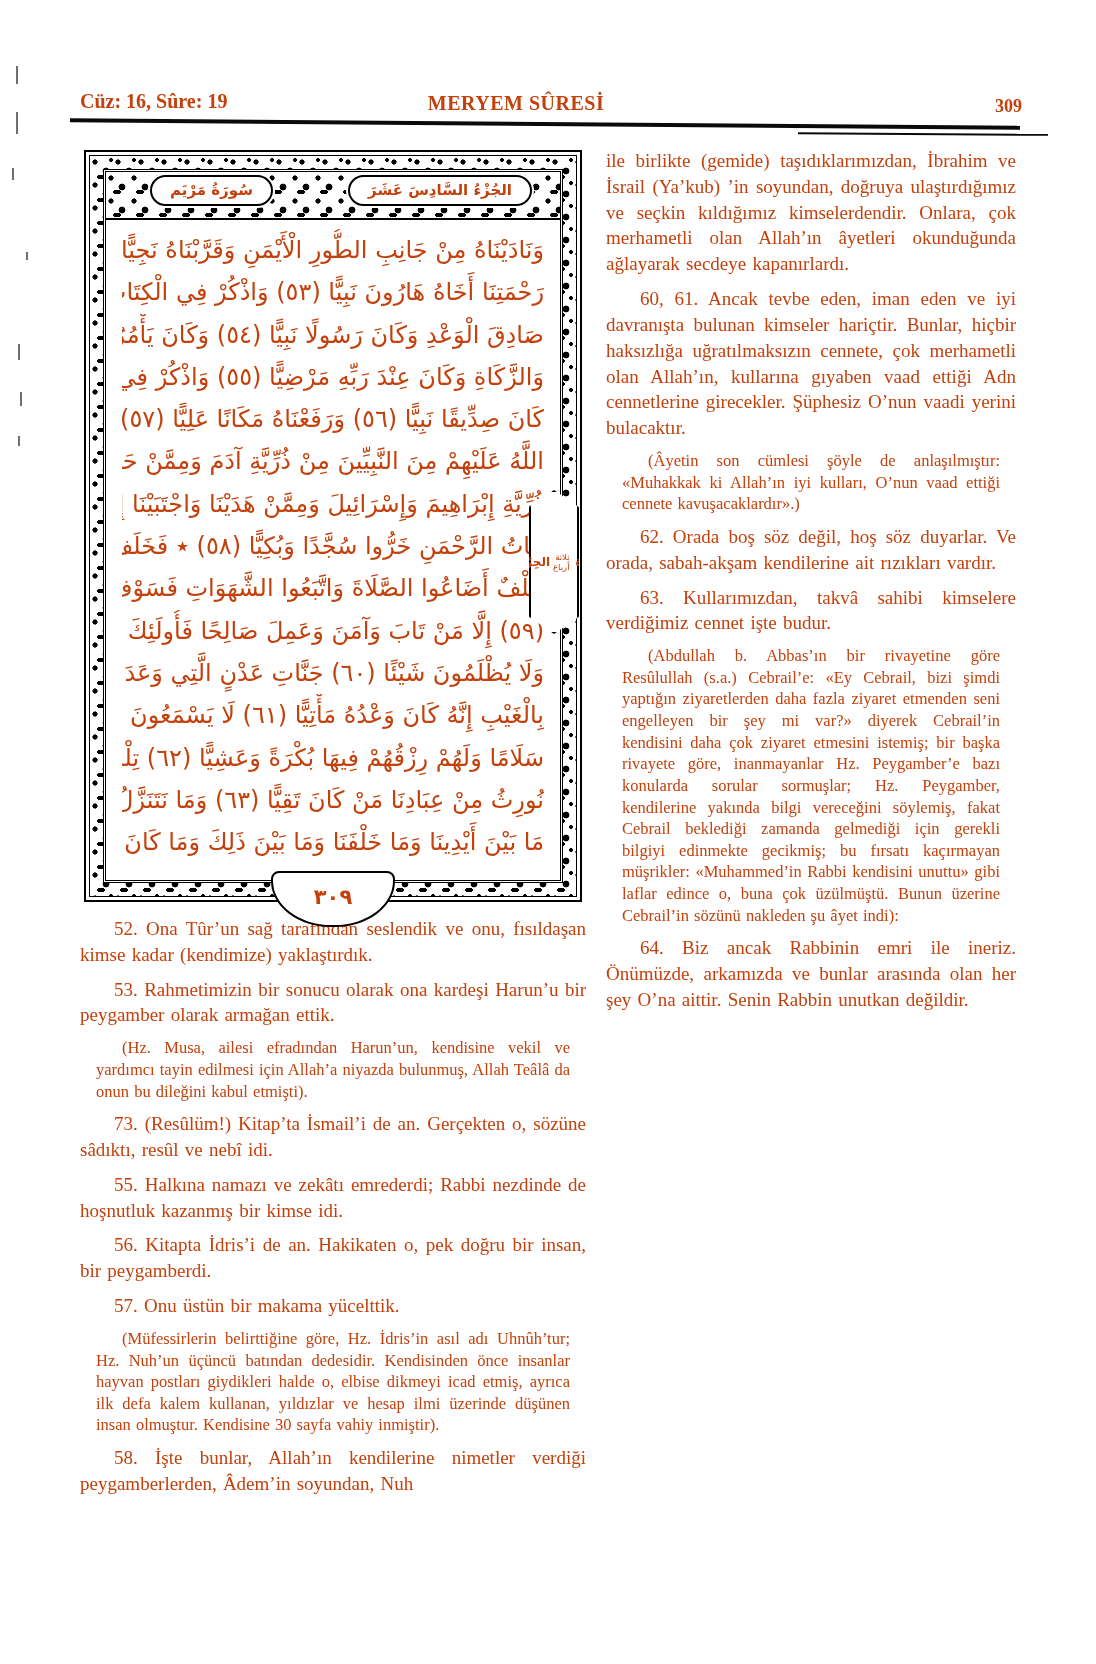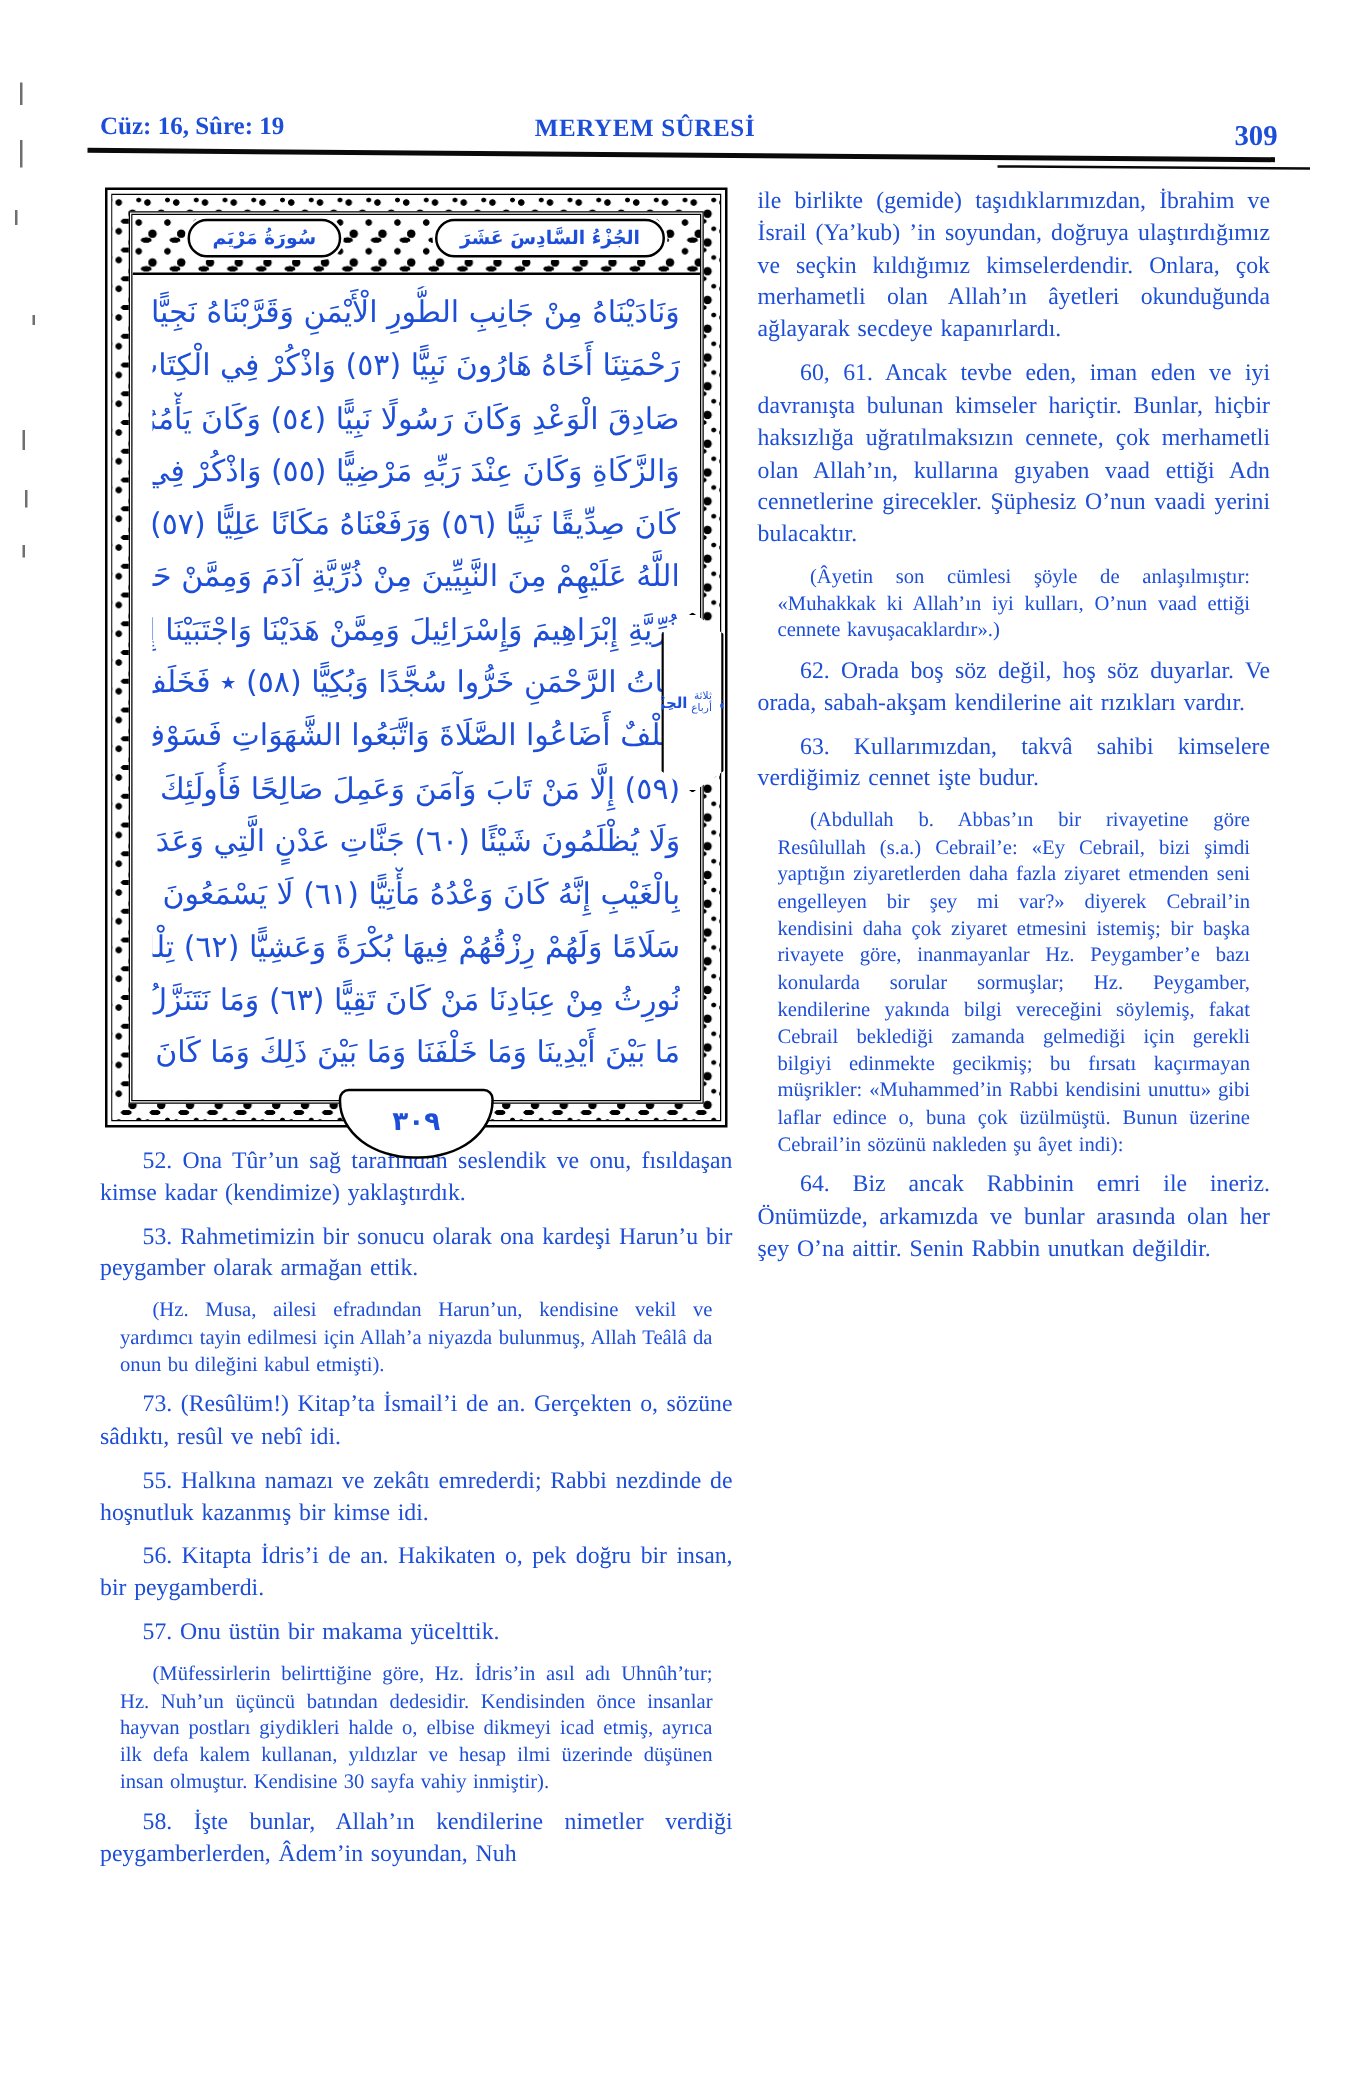--- a/index.html
+++ b/index.html
@@ -1,25 +1,25 @@
 <!DOCTYPE html>
 <html lang="tr"><head>
 <meta charset="utf-8">
 <style>
   html,body{margin:0;padding:0;}
   body{background:#e8e8e8;}
   #page{
     position:relative; width:1096px; height:1664px; margin:0 auto;
-    background:#ffffff; color:#1d4ed8; overflow:hidden;
+    background:#ffffff; color:#c2410c; overflow:hidden;
     font-family:"Liberation Serif", serif;
   }
   
   .running-head-left{position:absolute; left:80px; top:90px; font-size:20px; font-weight:bold;}
   .running-head-title{position:absolute; left:0; width:1032px; top:92px; text-align:center; font-size:20px; font-weight:bold; letter-spacing:.5px;}
-  .running-head-page{position:absolute; right:74px; top:96px; font-size:23px; font-weight:bold;}
+  .running-head-page{position:absolute; right:74px; top:96px; font-size:18px; font-weight:bold;}
   .head-rule{position:absolute; left:70px; top:122px; width:950px; height:4px; background:#0a0a0a; transform:rotate(.45deg);}
   .head-rule2{position:absolute; right:48px; top:133px; width:250px; height:2px; background:#0a0a0a; transform:rotate(.4deg);}
 
   
   .artifact{position:absolute; background:#222; opacity:.65;}
 
   
   .mushaf{position:absolute; left:84px; top:150px; width:498px; height:752px;}
   .mf-outer{position:absolute; inset:0; border:2.5px solid #000; padding:3px; box-sizing:border-box;}
   .mf-mid{border:1px solid #000; height:100%; box-sizing:border-box; padding:0;}

